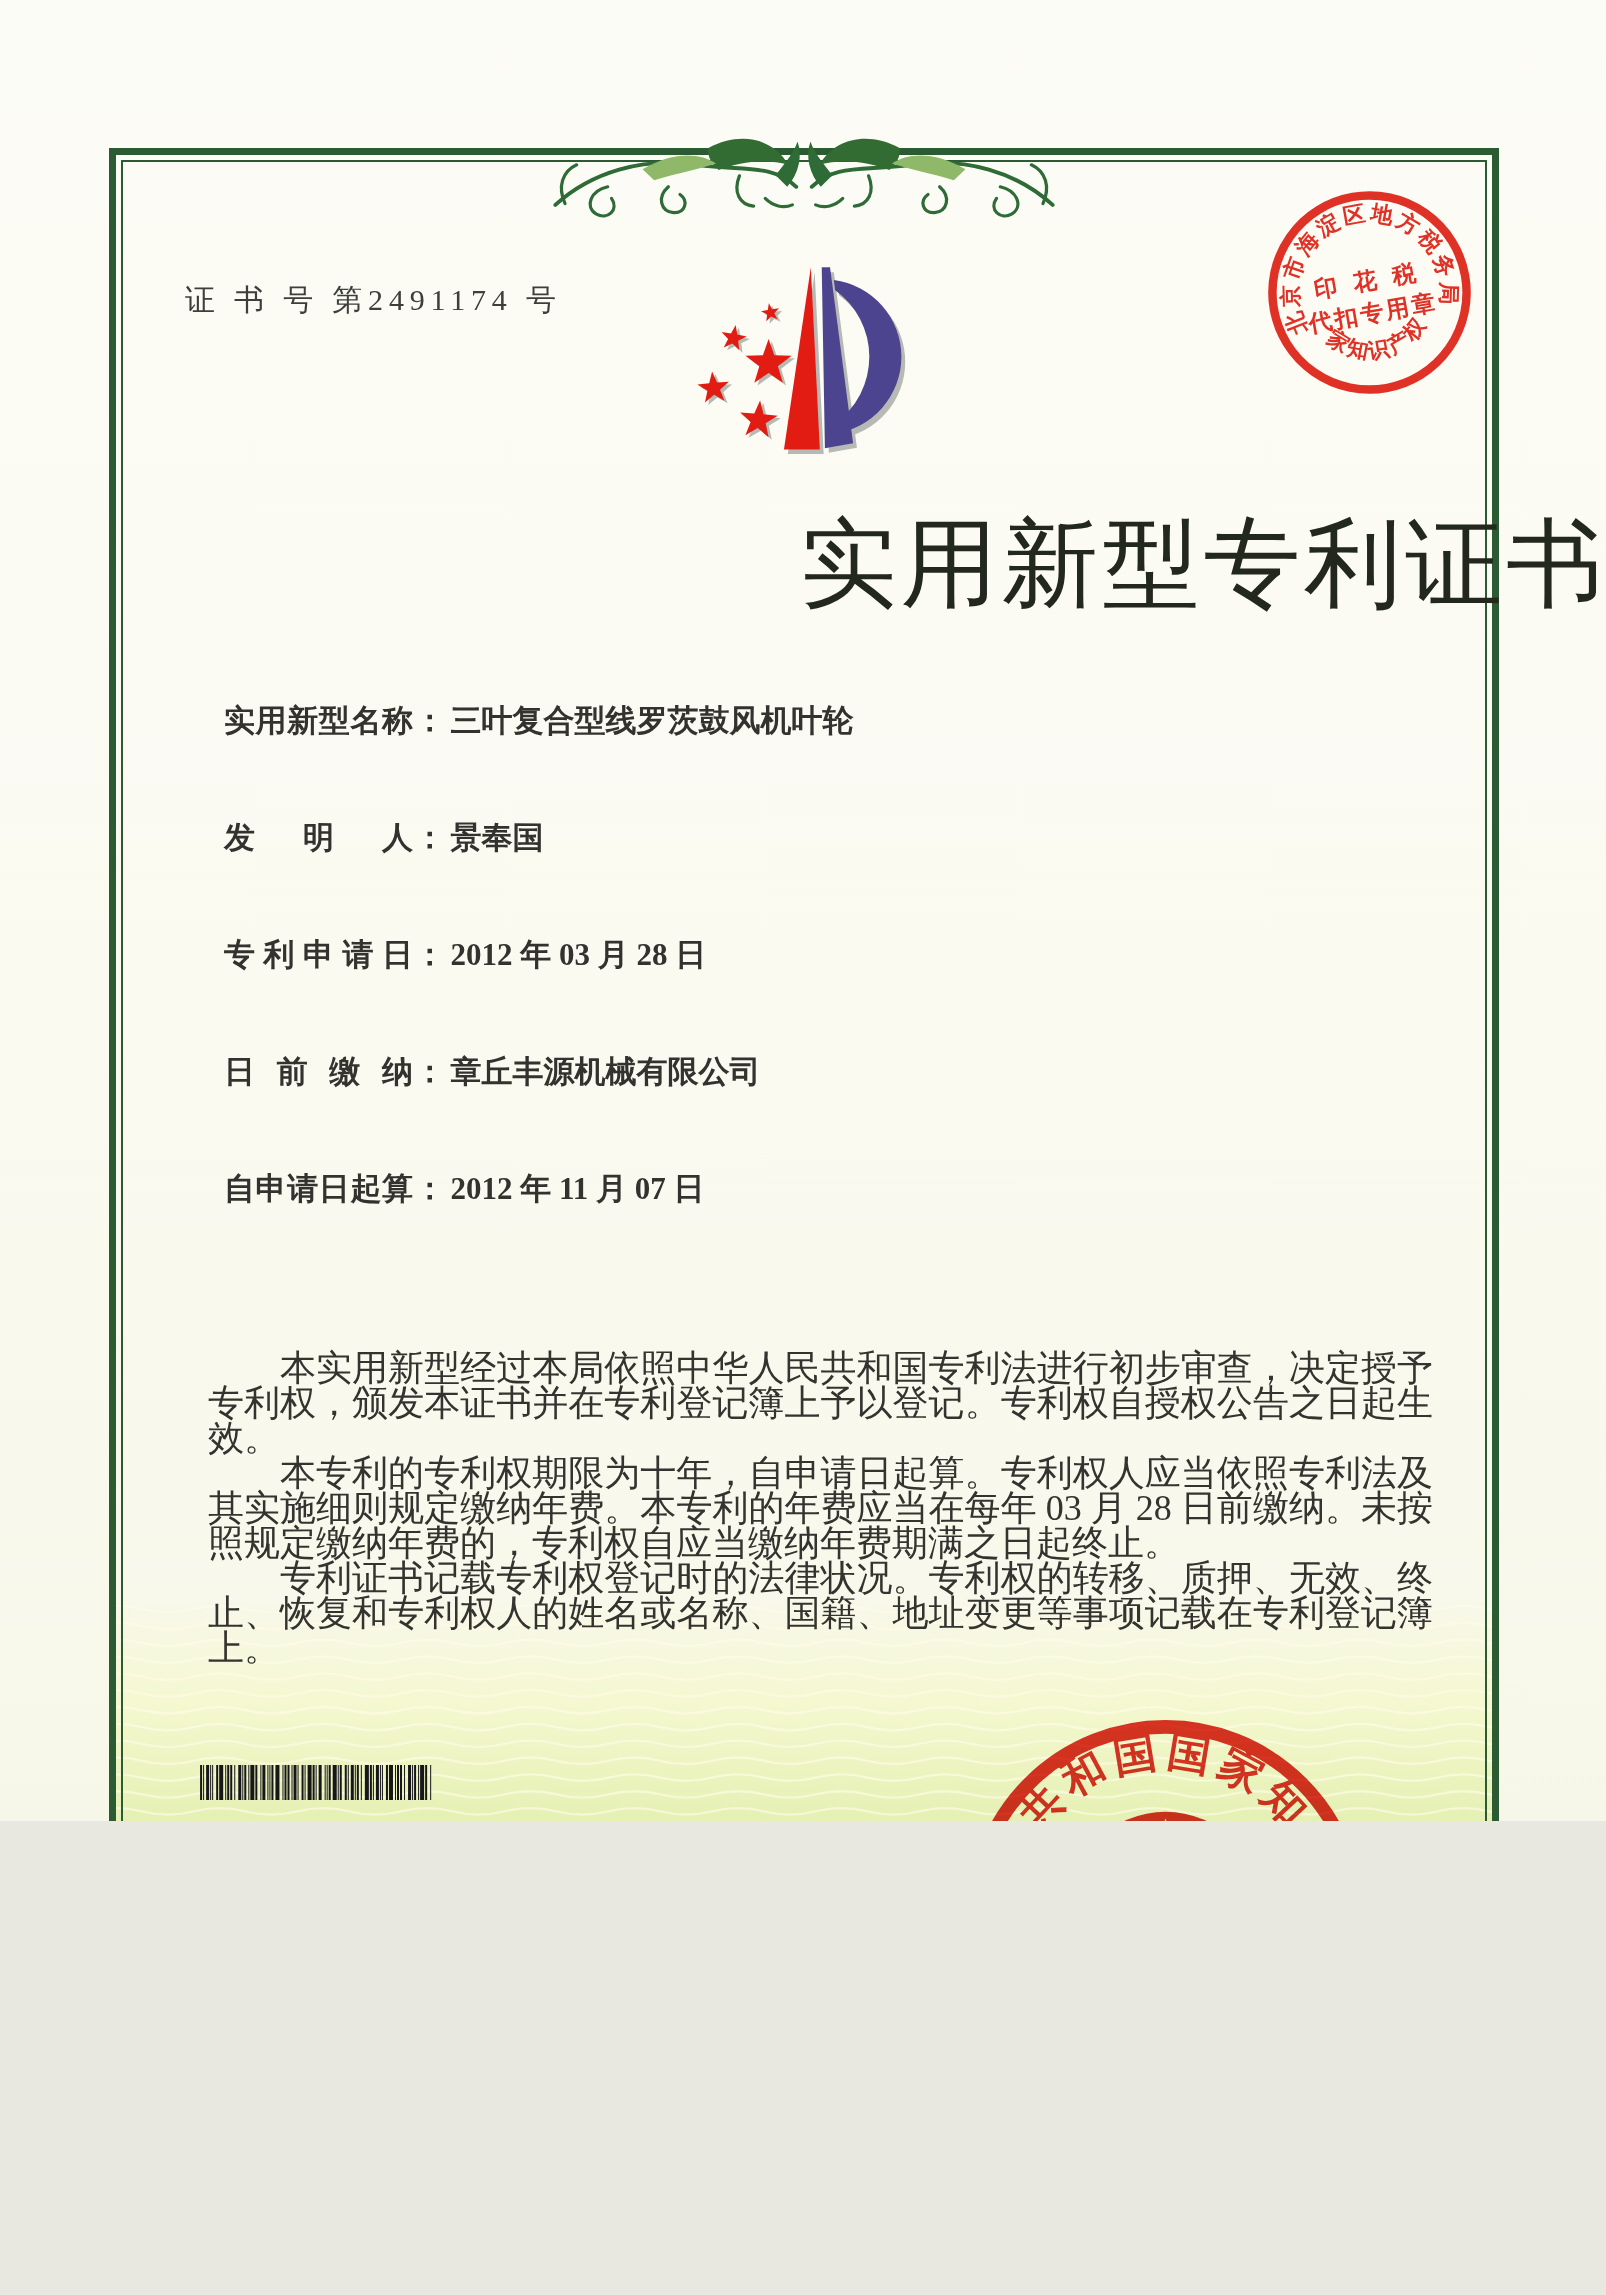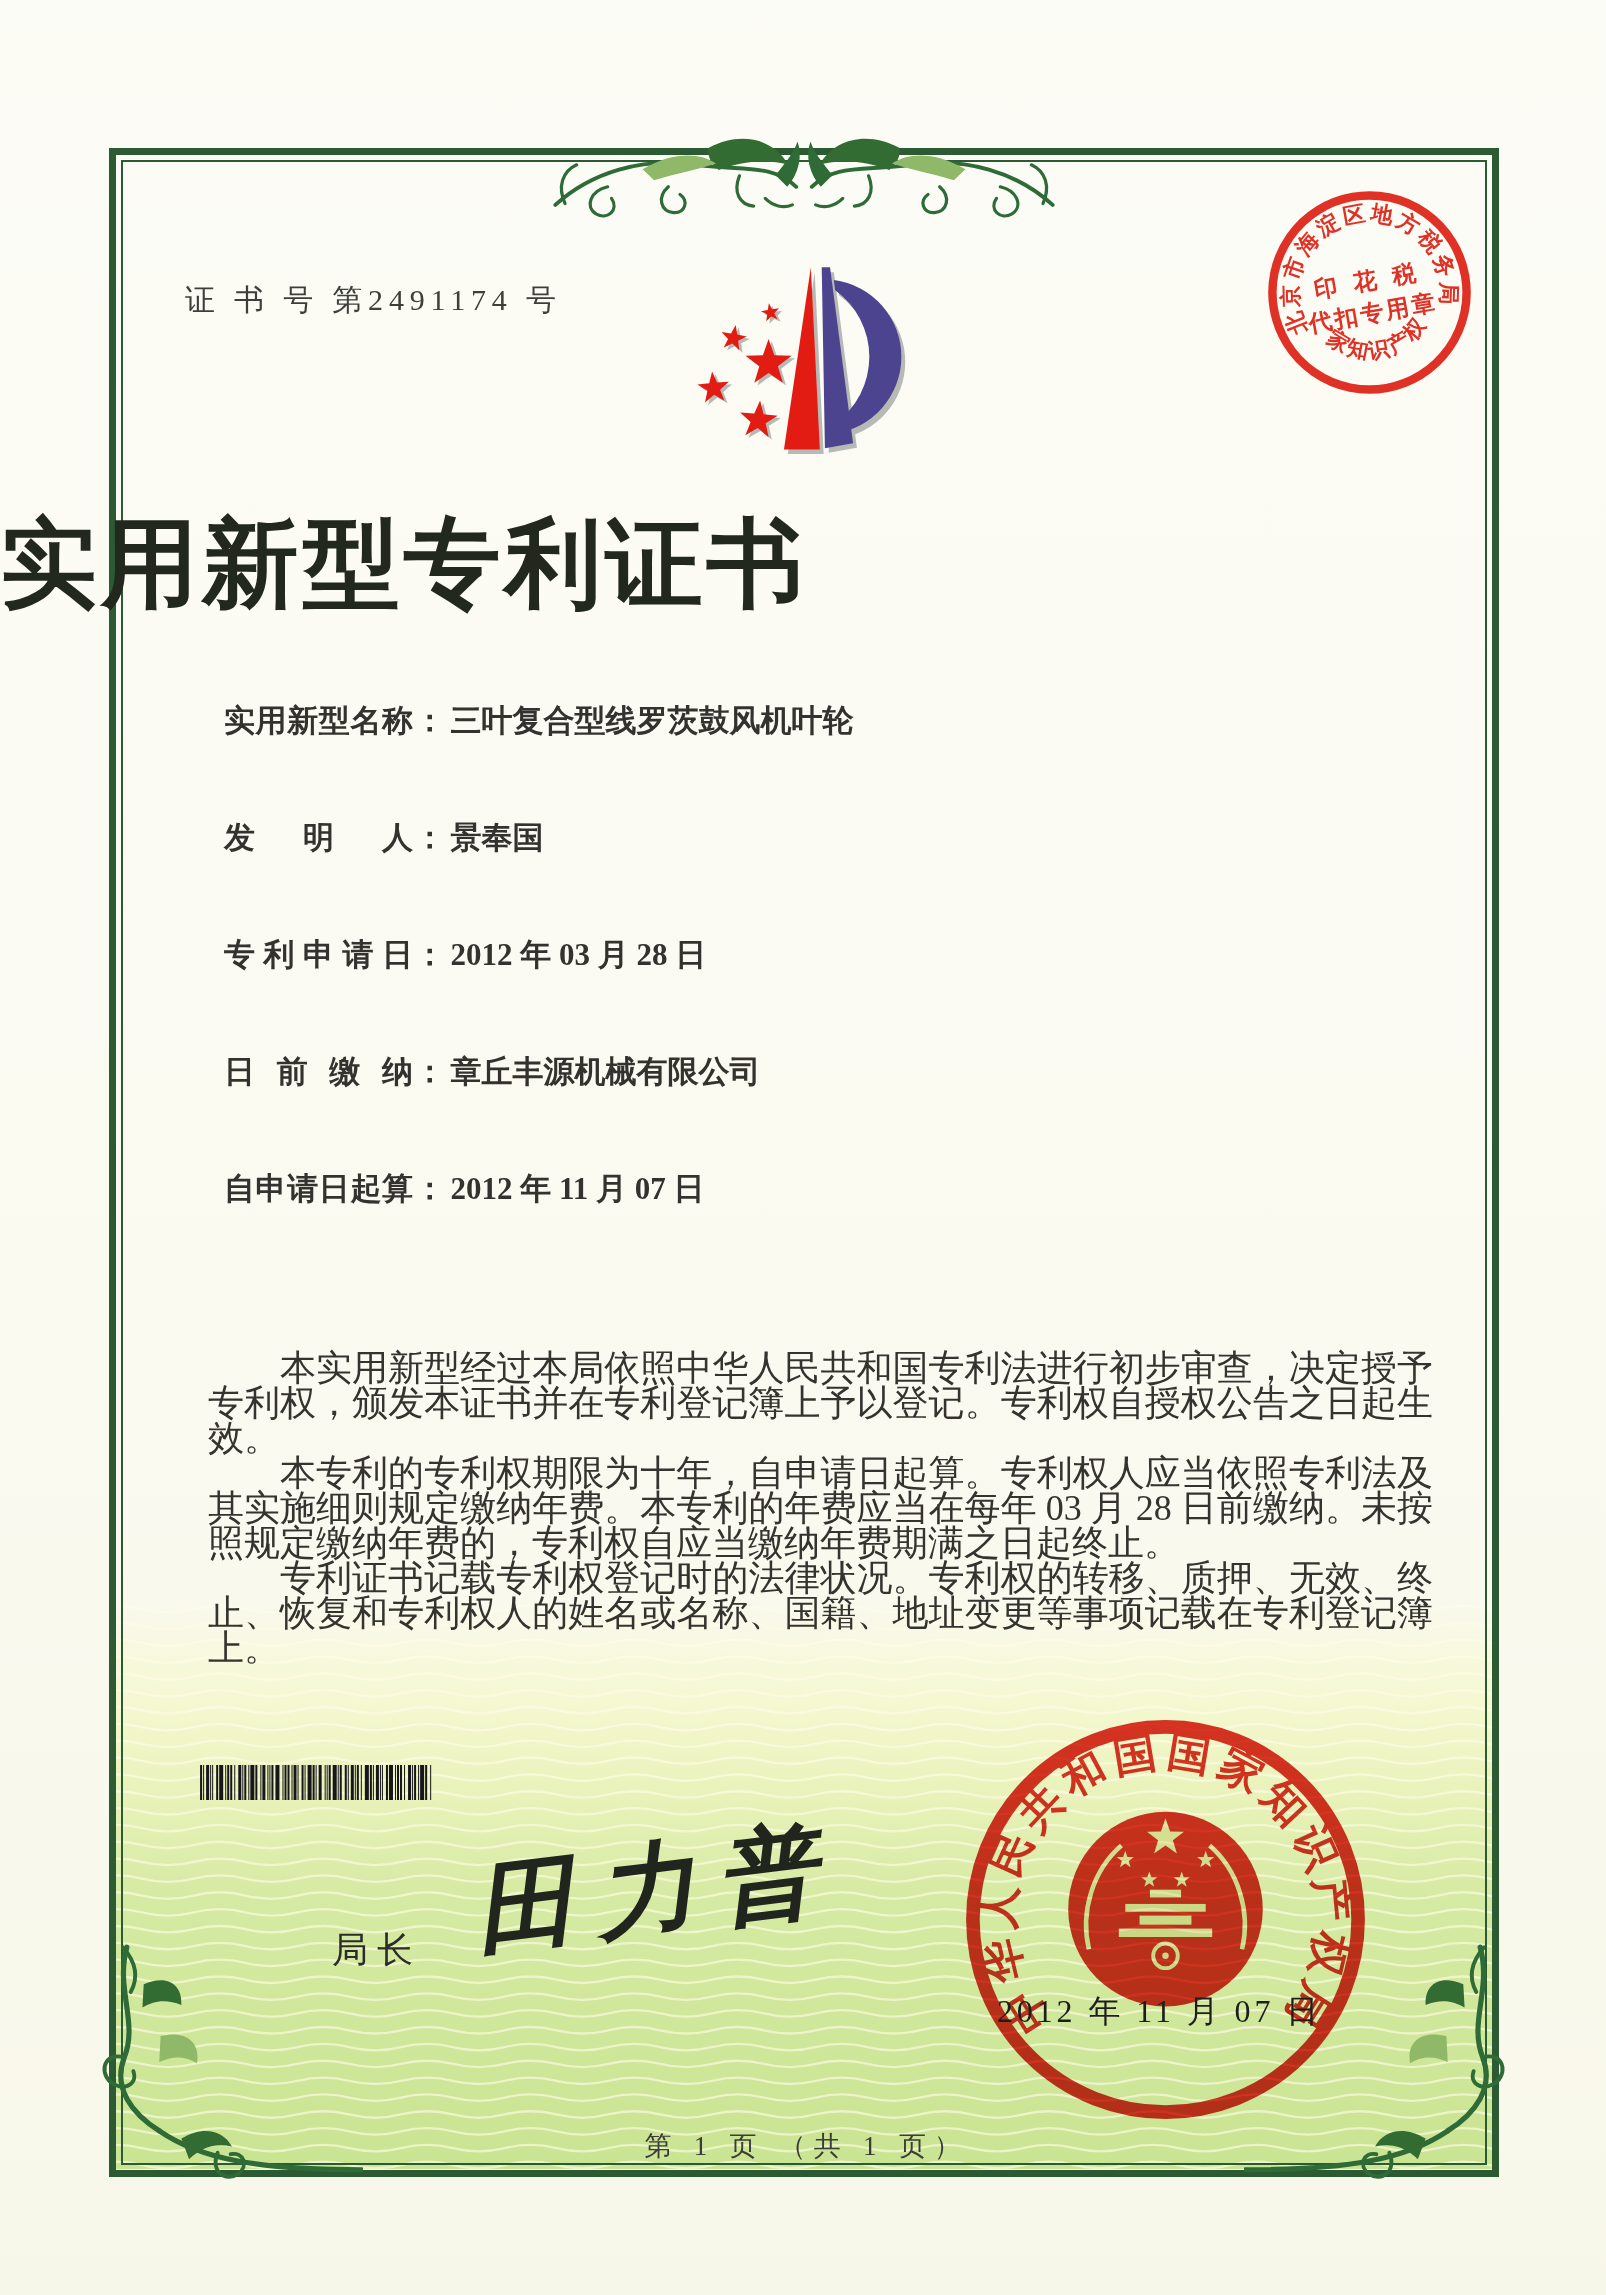--- a/index.html
+++ b/index.html
@@ -1,32 +1,32 @@
 <!DOCTYPE html>
 <html style="font-size:10.4px"><head>
 <meta charset="utf-8">
 <style>
   html,body{margin:0;padding:0;background:#e8e8e0;}
-  .page{position:relative;width:1607px;height:2295px;margin:0 auto;overflow:hidden;
+  .page{position:relative;width:1607px;height:1821px;margin:0 auto;overflow:hidden;
         background:linear-gradient(180deg,#fcfcf6 0%,#fbfaf1 55%,#f7f7e9 100%);
         font-family:"Liberation Serif","DejaVu Serif",serif;color:#2f2f2b;}
   
   .lower-bg{position:absolute;left:116px;top:1600px;width:1376px;height:569px;
         background:linear-gradient(180deg,rgba(246,249,214,0) 0px,rgba(244,248,203,.85) 104px,
                    #e9f2ba 194px,#d5eaa2 298px,#c9e492 100%);}
   .lower-bg svg{position:absolute;left:0;top:0;}
   
   .frame{position:absolute;left:109px;top:148px;width:1390px;height:2029px;
          border:7.1px solid #2c5a33;box-sizing:border-box;}
   .frame .inner{position:absolute;left:5.2px;top:5.2px;right:5.2px;bottom:5.2px;border:2.6px solid #2c5a33;}
   .ornament{position:absolute;}
   .cert-no{position:absolute;left:185px;top:280px;font-size:30px;letter-spacing:5.8px;color:#3e3e3a;}
   .logo{position:absolute;left:671px;top:232px;width:272px;height:256px;}
-  .title{position:absolute;left:0;top:500px;width:100%;text-align:left;
-         font-size:97px;font-weight:bold;color:#23281f;letter-spacing:3.9px;}
+  .title{position:absolute;left:0;top:500px;width:100%;text-align:right;
+         font-size:97px;font-weight:normal;color:#23281f;letter-spacing:3.9px;}
   .fields{position:absolute;left:224px;top:700px;font-size:31px;color:#33322e;font-weight:bold;}
   .field-row{height:38px;margin-bottom:79px;white-space:nowrap;}
   .field-label{display:inline-block;width:189px;text-align:justify;text-align-last:justify;vertical-align:top;}
   .field-colon{display:inline-block;margin:0 5.2px 0 1.3px;}
   .paras{position:absolute;left:208px;top:1351px;width:1225px;font-size:36px;line-height:35px;
          text-align:justify;color:#34332f;}
   .paras p{margin:0;text-indent:2em;}
   .barcode{position:absolute;left:200px;top:1765px;}
   .director{position:absolute;left:332px;top:1926px;font-size:36px;letter-spacing:9px;color:#2b2b27;text-align:center;}
   .sig{position:absolute;left:473px;top:1822px;width:389px;font-size:100px;font-weight:bold;

